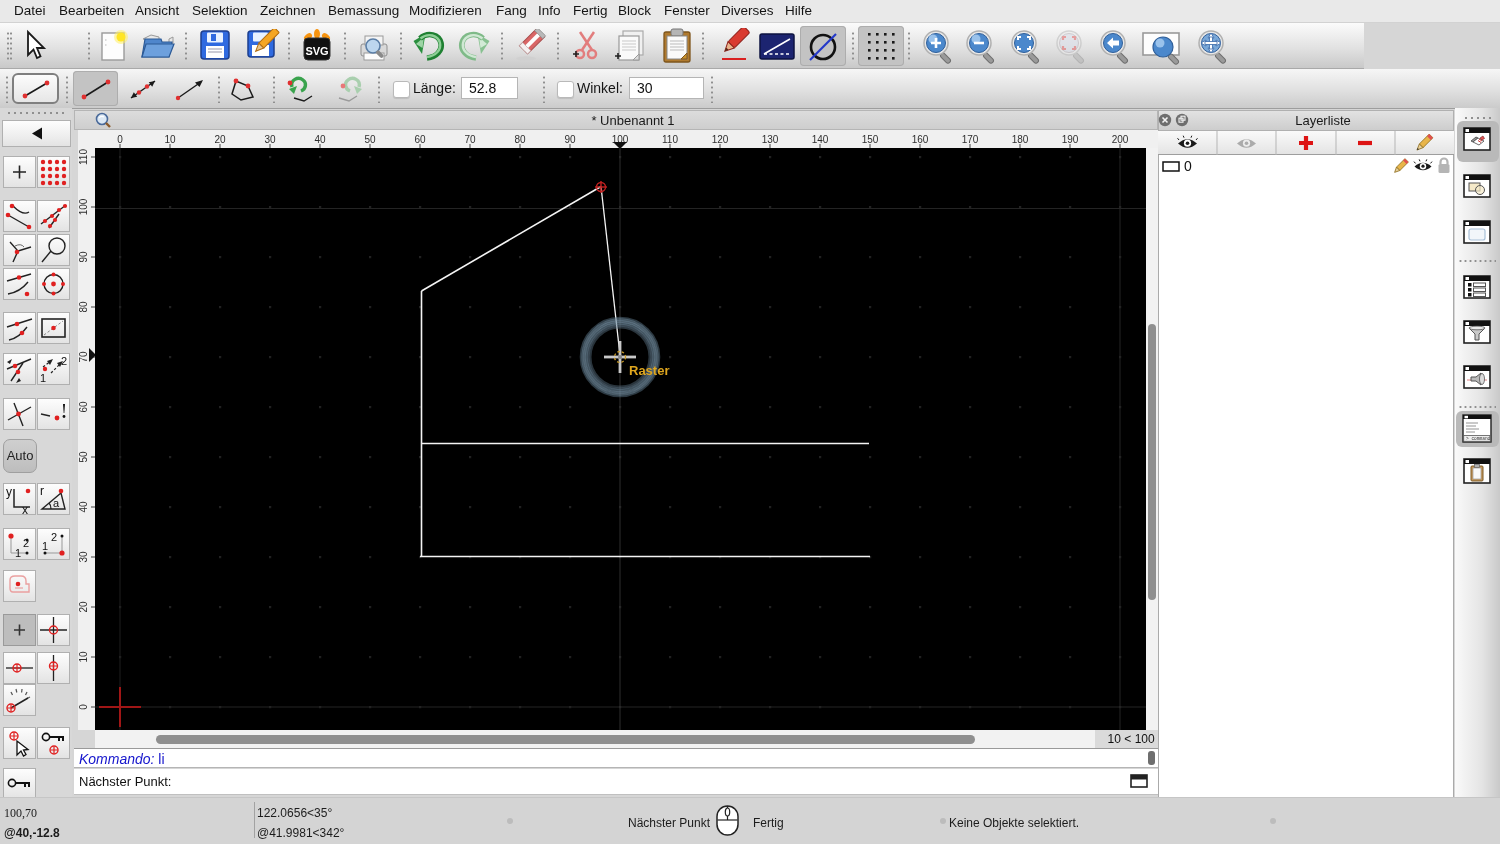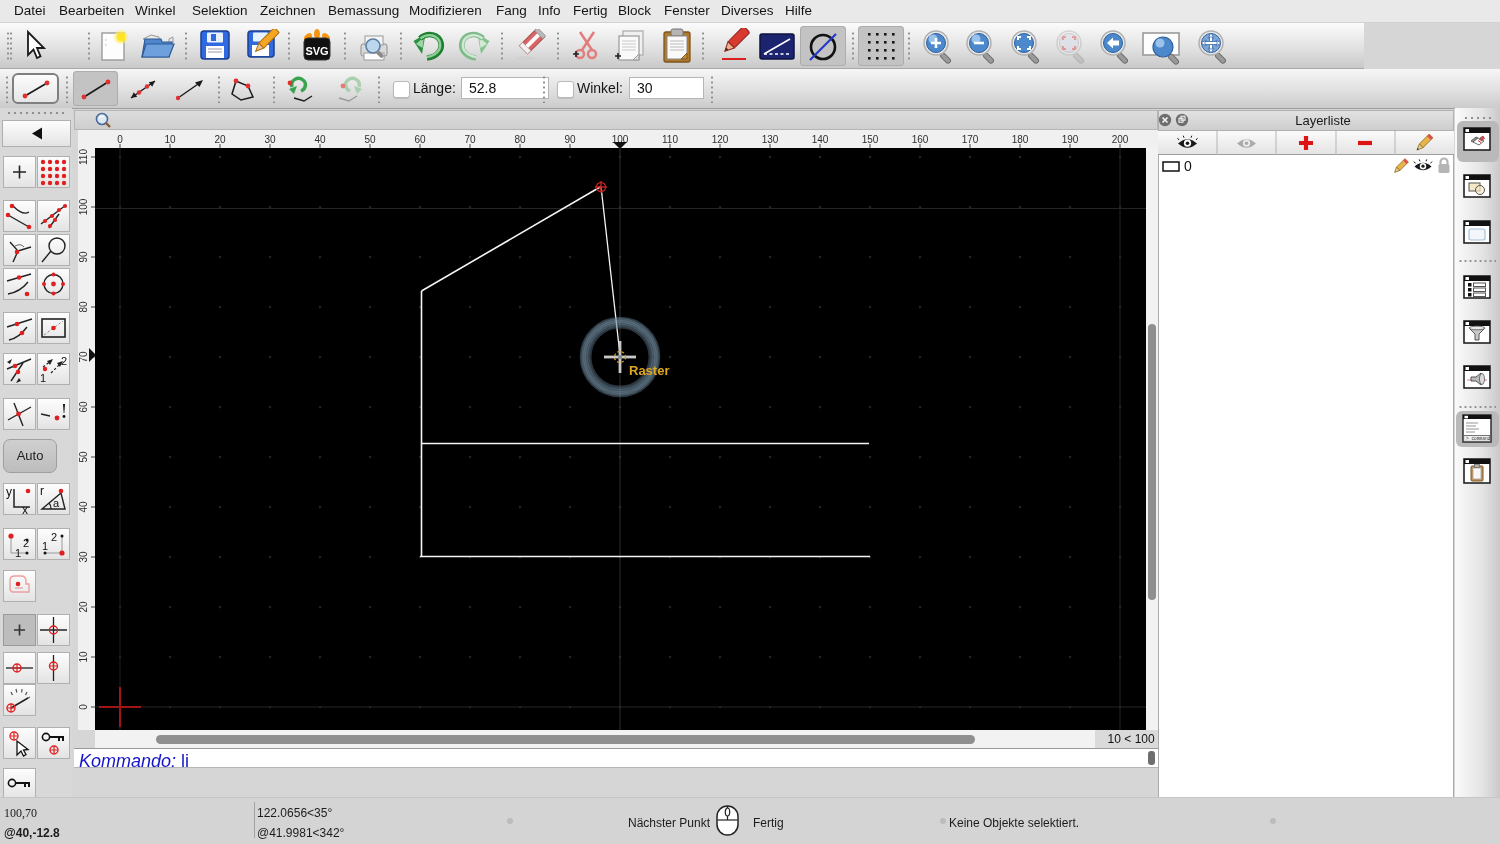--- a/index.html
+++ b/index.html
@@ -26,21 +26,21 @@
   .statusbar span{position:absolute;white-space:nowrap;}
   .ruler{background:#f0f0f0;}
 </style>
 </head>
 <body>
 <div class="app">
 
   <div class="menubar">
     <span style="left:14px">Datei</span>
     <span style="left:59px">Bearbeiten</span>
-    <span style="left:135px">Winkel</span>
+    <span style="left:135px">Ansicht</span>
     <span style="left:192px">Selektion</span>
     <span style="left:260px">Zeichnen</span>
     <span style="left:328px">Bemassung</span>
     <span style="left:409px">Modifizieren</span>
     <span style="left:496px">Fang</span>
     <span style="left:538px">Info</span>
     <span style="left:573px">Fertig</span>
     <span style="left:618px">Block</span>
     <span style="left:664px">Fenster</span>
     <span style="left:721px">Diverses</span>
@@ -334,21 +334,21 @@
       <path d="M30,14 C32,7 24,3 19,7 C15,10 16,16 21,18" fill="none" stroke="#a9cfae" stroke-width="3.4"></path>
       <path d="M33,16 L25,13 L28,21 Z" fill="#a9cfae"></path>
       <circle cx="14" cy="13" r="2.4" fill="#e87878"></circle>
       <path d="M10,25 L20,28 L28,23" fill="none" stroke="#9a9a9a" stroke-width="1.4"></path>
     </svg>
     <div class="vsep" style="left:378px;top:6px;height:28px;"></div>
 
     <div class="abs" style="left:393px;top:12px;width:15px;height:15px;background:#fff;border:1px solid #b9b9b9;
          border-radius:3px;box-shadow:0 1px 1px rgba(0,0,0,0.12);"></div>
     <span class="abs" style="left:413px;top:11px;font-size:14px;color:#161616;">Länge:</span>
-    <div class="abs" style="left:461px;top:8px;width:88px;height:22px;background:#fff;border:1px solid #b5b5b5;
+    <div class="abs" style="left:461px;top:8px;width:57px;height:22px;background:#fff;border:1px solid #b5b5b5;
          box-sizing:border-box;font-size:14px;color:#111;padding:2px 0 0 7px;">52.8</div>
     <div class="vsep" style="left:543px;top:6px;height:28px;"></div>
 
     <div class="abs" style="left:557px;top:12px;width:15px;height:15px;background:#fff;border:1px solid #b9b9b9;
          border-radius:3px;box-shadow:0 1px 1px rgba(0,0,0,0.12);"></div>
     <span class="abs" style="left:577px;top:11px;font-size:14px;color:#161616;">Winkel:</span>
     <div class="abs" style="left:629px;top:8px;width:75px;height:22px;background:#fff;border:1px solid #b5b5b5;
          box-sizing:border-box;font-size:14px;color:#111;padding:2px 0 0 7px;">30</div>
     <div class="vsep" style="left:711px;top:6px;height:28px;"></div>
   </div>
@@ -479,21 +479,21 @@
       <circle cx="15.5" cy="16" r="2.4" fill="#e02020"></circle>
     </svg>
     <div class="snapbtn" style="left:37px;top:398px;"></div>
     <svg class="abs" style="left:37px;top:398px" width="33" height="32">
       <line x1="4" y1="16" x2="13" y2="18" stroke="#222" stroke-width="1.4"></line>
       <circle cx="20" cy="20" r="2.4" fill="#e02020"></circle>
       <path d="M26,6 L28,6 L27.3,15 L26.7,15 Z" fill="#111"></path>
         <circle cx="27" cy="18.5" r="1.4" fill="#111"></circle>
     </svg>
 
-    <div class="abs" style="left:3px;top:439px;width:54px;height:34px;background:linear-gradient(#cfcfcf,#bdbdbd);
+    <div class="abs" style="left:3px;top:439px;width:34px;height:34px;background:linear-gradient(#cfcfcf,#bdbdbd);
          border:1px solid #9f9f9f;border-radius:7px;box-sizing:border-box;
          font-size:13px;color:#222;text-align:center;padding-top:8px;">Auto</div>
 
     <div class="snapbtn" style="left:3px;top:483px;"></div>
     <svg class="abs" style="left:3px;top:483px" width="33" height="32">
       <text x="3" y="13" font-size="12" fill="#111" font-family="Liberation Sans,sans-serif">y</text>
       <path d="M11,6 L11,24 L27,24" fill="none" stroke="#222" stroke-width="1.5"></path>
       <text x="19" y="31" font-size="12" fill="#111" font-family="Liberation Sans,sans-serif">x</text>
       <circle cx="25" cy="8" r="2.3" fill="#e02020"></circle>
     </svg>
@@ -585,20 +585,22 @@
 
     <div class="snapbtn" style="left:3px;top:768px;"></div>
     <svg class="abs" style="left:3px;top:768px" width="33" height="32">
       <circle cx="9" cy="15" r="3.6" fill="none" stroke="#111" stroke-width="1.6"></circle>
       <path d="M12.5,15 L27,15 M22,15 L22,19 M26,15 L26,19" stroke="#111" stroke-width="2"></path>
     </svg>
   </div>
 
   <div class="abs" style="left:74px;top:110px;width:1084px;height:20px;
        background:linear-gradient(#dcdcdc,#cecece);border:1px solid #b5b5b5;box-sizing:border-box;"></div>
+  <div class="abs" style="left:95px;top:113px;width:1076px;height:16px;text-align:center;
+       font-size:13px;color:#1a1a1a;">* Unbenannt 1</div>
   <svg class="abs" style="left:95px;top:112px" width="16" height="16">
     <circle cx="7" cy="7" r="5.5" fill="#dce8f4" stroke="#4a6a9a" stroke-width="1.6"></circle>
     <path d="M11,11 L15,15" stroke="#8a5a2a" stroke-width="2.4"></path>
     <path d="M4,6 Q6,3.5 9,5" stroke="#fff" stroke-width="1.2" fill="none"></path>
   </svg>
 
   <div class="abs ruler" style="left:78px;top:130px;width:17px;height:18px;"></div>
   <div class="abs ruler" style="left:95px;top:130px;width:1063px;height:18px;" id="hruler">
   <svg width="1063" height="21" viewBox="95 0 1063 21">
     <g font-size="10" fill="#2e2e2e" text-anchor="middle" font-family="Liberation Sans,sans-serif">
@@ -738,23 +740,31 @@
 
   <div class="abs" style="left:95px;top:730px;width:1000px;height:18px;background:#f2f2f2;"></div>
   <div class="abs" style="left:156px;top:735px;width:819px;height:9px;background:#8f8f8f;border-radius:5px;"></div>
   <div class="abs" style="left:1095px;top:730px;width:63px;height:18px;background:#dadada;
        font-size:12px;color:#111;text-align:right;padding-top:2px;box-sizing:border-box;">10 &lt; 100&nbsp;</div>
   <div class="abs" style="left:1146px;top:148px;width:12px;height:582px;background:#f2f2f2;"></div>
   <div class="abs" style="left:1148px;top:324px;width:8px;height:276px;background:#8f8f8f;border-radius:4px;"></div>
 
   <div class="abs" style="left:74px;top:748px;width:1084px;height:20px;background:#fff;
        border-top:1px solid #9a9a9a;border-bottom:1px solid #b5b5b5;box-sizing:border-box;">
-    <span style="position:absolute;left:5px;top:2px;font-size:18px;color:#1414cc;">
+    <span style="position:absolute;left:5px;top:2px;font-size:14px;color:#1414cc;">
       <i><b style="font-weight:normal">Kommando:</b></i> li</span>
     <span style="position:absolute;right:3px;top:2px;width:7px;height:14px;background:#6e6e6e;border-radius:3px;"></span>
+  </div>
+  <div class="abs" style="left:74px;top:769px;width:1084px;height:26px;background:#fff;
+       border-bottom:1px solid #c0c0c0;box-sizing:border-box;">
+    <span style="position:absolute;left:5px;top:5px;font-size:13px;color:#111;">Nächster Punkt:</span>
+    <svg style="position:absolute;right:10px;top:5px" width="18" height="14">
+      <rect x="1" y="1" width="16" height="12" fill="#fff" stroke="#222" stroke-width="1.6"></rect>
+      <rect x="1" y="1" width="16" height="4.5" fill="#222"></rect>
+    </svg>
   </div>
 
   <div id="rightpanel">
     <div class="abs" style="left:1158px;top:110px;width:296px;height:688px;background:#fff;border:1px solid #aaa;box-sizing:border-box;"></div>
     <div class="abs" style="left:1158px;top:110px;width:296px;height:21px;background:linear-gradient(#e2e2e2,#cdcdcd);border:1px solid #b0b0b0;box-sizing:border-box;"></div>
     <svg class="abs" style="left:1158px;top:110px" width="296" height="21">
       <circle cx="7" cy="10" r="6.2" fill="#6e6e6e"></circle>
       <path d="M4.5,7.5 L9.5,12.5 M9.5,7.5 L4.5,12.5" stroke="#f2f2f2" stroke-width="1.6"></path>
       <circle cx="24" cy="10" r="6.2" fill="#6e6e6e"></circle>
       <rect x="21" y="8.2" width="4" height="4" fill="none" stroke="#f2f2f2" stroke-width="1.1"></rect>

